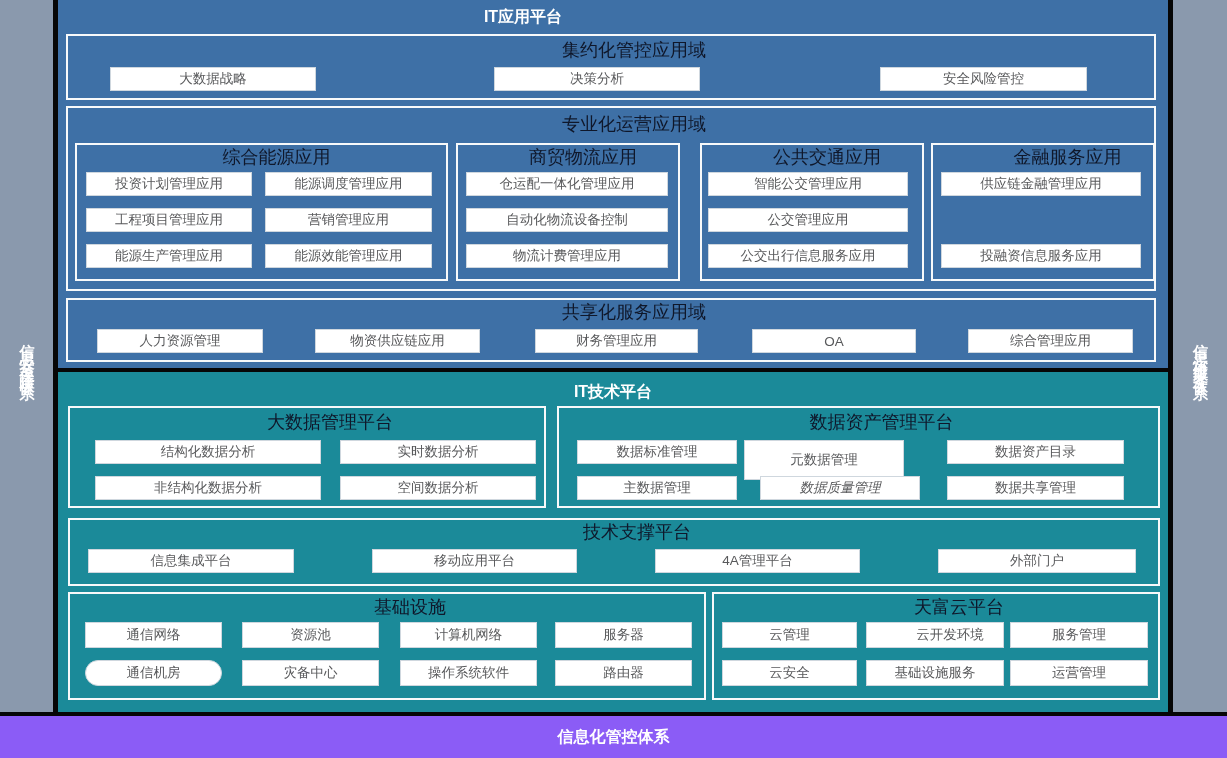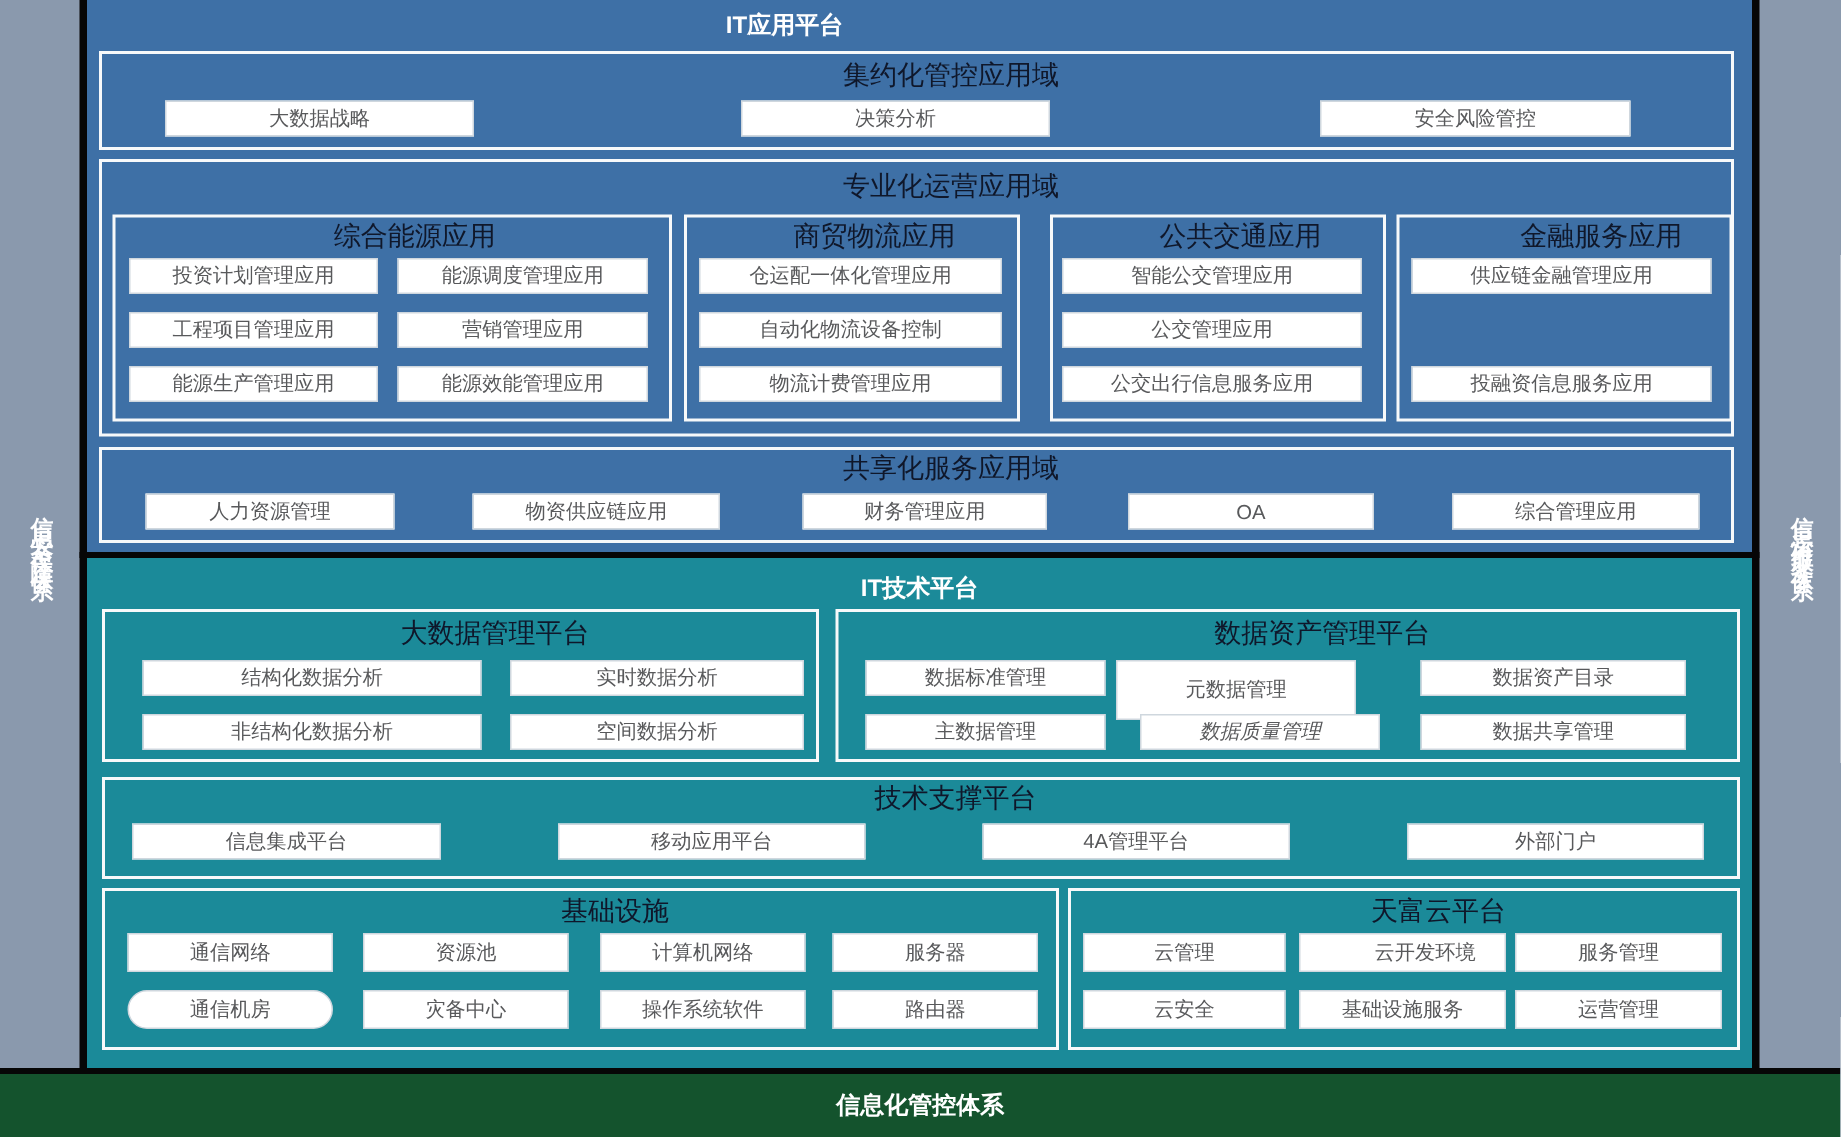--- a/index.html
+++ b/index.html
@@ -16,21 +16,21 @@
   .main-title{display:flex;align-items:center;justify-content:center;
               color:#ffffff;font-weight:bold;font-size:16px;}
   .frame{border:2px solid #f7f9fa;}
   .sec-title{display:flex;align-items:center;justify-content:center;
              color:#0f172a;font-size:18px;padding-left:46px;}
   .grp-title{display:flex;align-items:center;justify-content:center;
              color:#0f172a;font-size:18px;margin-left:15px;}
   .btn{background:#ffffff;border:1px solid #cfd7de;color:#58595b;font-size:13.5px;
        display:flex;align-items:center;justify-content:center;white-space:nowrap;overflow:hidden;}
   .bottom-bar{display:flex;align-items:center;justify-content:center;
-              color:#ffffff;font-weight:bold;font-size:16px;background:#14532d;}
+              color:#ffffff;font-weight:bold;font-size:16px;background:#8b5cf6;}
 </style>
 </head>
 <body>
 
 <div class="stage">
 
   <div class="abs blue-bg" style="left:58px;top:0;width:1110px;height:368px;"></div>
   <div class="abs teal-bg" style="left:58px;top:372px;width:1110px;height:340px;"></div>
 
   <div class="abs vline" style="left:53px;top:0;width:5px;height:712px;"></div>

